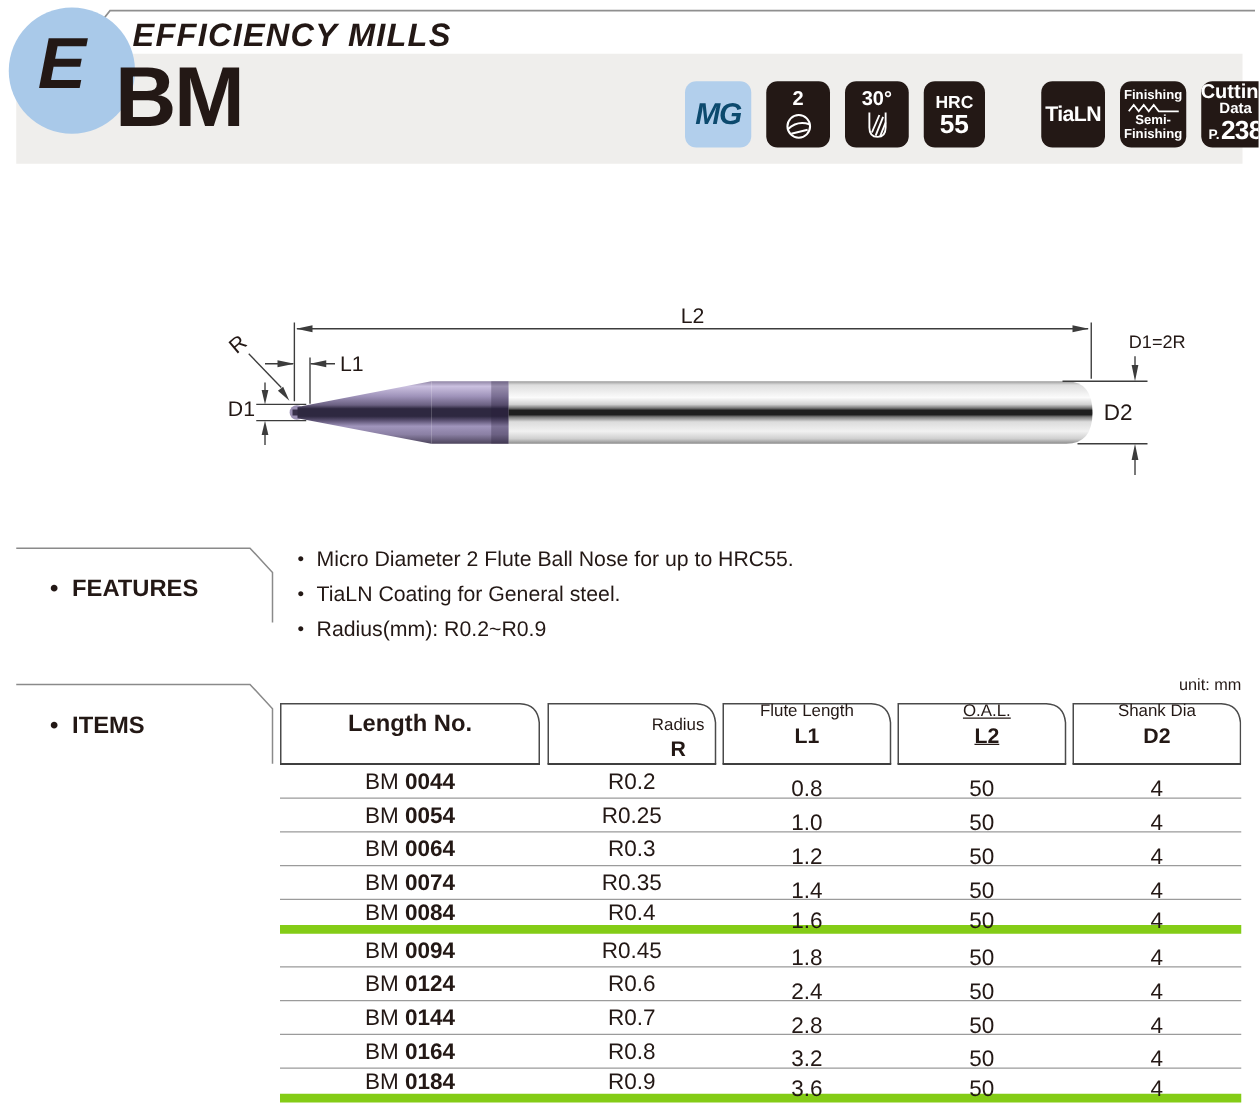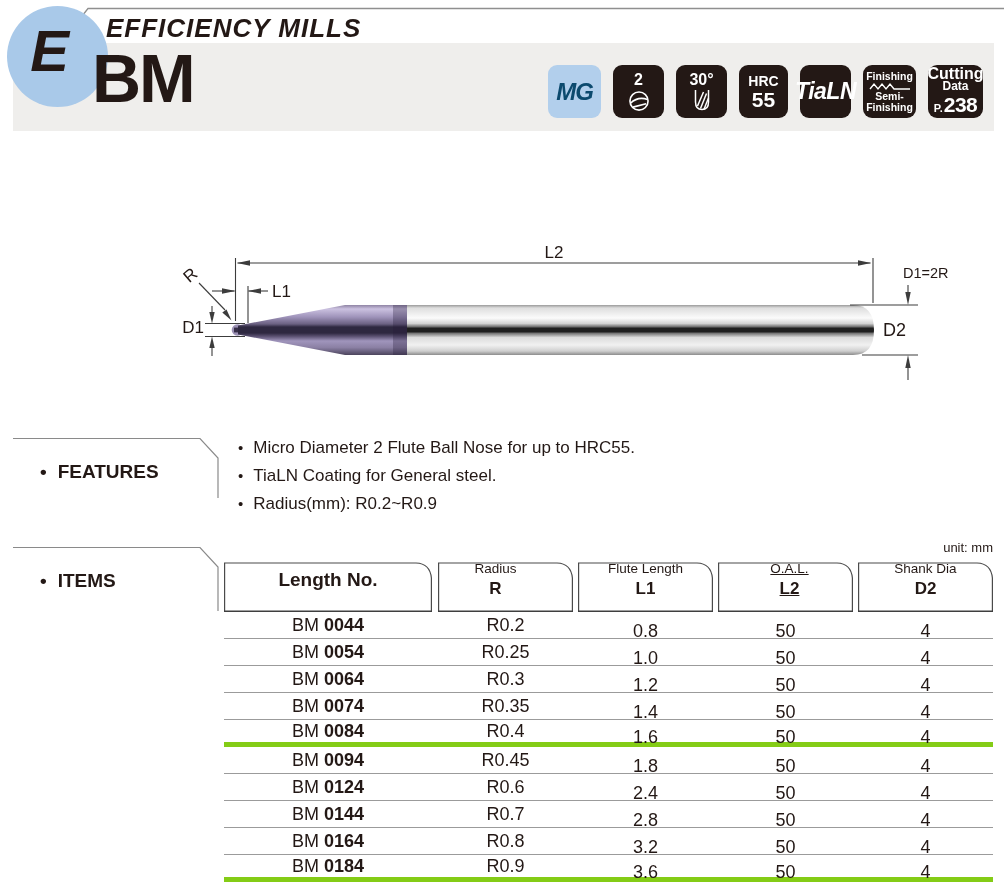--- a/index.html
+++ b/index.html
@@ -21,21 +21,21 @@
   #badges{left:548px;top:65px;display:flex;gap:12px;}
   .badge{width:51px;height:53px;border-radius:9px;background:#231815;color:#fff;
       display:flex;flex-direction:column;align-items:center;justify-content:center;
       text-align:center;box-sizing:border-box;}
   .badge.mg{width:53px;background:#b2cfec;color:#0c4a6e;font-size:24px;font-weight:800;
       font-style:italic;letter-spacing:-1px;}
   .badge .b-num{font-size:16px;font-weight:bold;line-height:16px;}
   .badge .b-big{font-size:21px;font-weight:800;line-height:21px;}
   .badge .b-mid{font-size:14px;font-weight:bold;line-height:15px;}
   .badge .b-sm{font-size:10.5px;font-weight:bold;line-height:11px;}
-  .badge.tialn{font-size:23px;font-weight:800;font-style:italic;letter-spacing:-0.5px;}
+  .badge.tialn{font-size:17px;font-weight:800;letter-spacing:-0.5px;margin-left:33px;}
   .badge.cut{width:55px;}
   .badge.fin{width:53px;}
   .pagerow{display:flex;align-items:baseline;gap:1px;}
   .pagerow .pfx{font-size:11px;font-weight:bold;}
   .pagerow .pno{font-size:21px;font-weight:800;letter-spacing:-0.5px;}
 
   
   #black-bar{left:13px;top:134px;width:981px;height:38px;background:#221713;}
   #subtitle{position:absolute;left:84px;top:0;line-height:38px;color:#fff;
       font-size:17px;font-weight:bold;word-spacing:4px;letter-spacing:0.2px;}
@@ -53,21 +53,21 @@
 
   
   #thead{left:224px;top:553px;width:769px;height:59px;}
   #thead .hc{position:absolute;text-align:center;}
   .h-order{left:0;width:208px;top:16px;font-size:19px;font-weight:bold;}
   .h-name{font-size:13.5px;line-height:14px;}
   .h-sym{font-size:17px;font-weight:bold;line-height:18px;margin-top:4px;}
   #tbody{left:224px;top:612px;width:769px;}
   .trow{display:flex;height:27px;align-items:center;border-bottom:1px solid #9b9b9b;
       box-sizing:border-box;font-size:18px;}
-  .trow.thick{border-bottom:5px solid #84cc16;}
+  .trow.thick{border-bottom:7px solid #84cc16;}
   .tc{text-align:center;}
   .tc.c0{width:208px;}
   .tc.c1{width:135px;margin-left:6px;}
   .tc.c2,.tc.c3,.tc.c4{width:135px;margin-left:5px;margin-top:12px;}
   .tc b{font-weight:800;}
 
   svg text{font-family:"Liberation Sans",sans-serif;fill:#231815;}
 </style>
 </head>
 <body>
@@ -248,21 +248,21 @@
       </g>
       <g stroke="#3f3f3f" stroke-width="1.6">
         <path d="M0,58.2 H208"></path>
           <path d="M214,58.2 H349"></path>
           <path d="M354,58.2 H489"></path>
         <path d="M494,58.2 H629"></path>
           <path d="M634,58.2 H769"></path>
       </g>
     </svg>
     <div class="hc h-order">Length No.</div>
-    <div class="hc" style="left:214px;width:115px;top:9px;">
+    <div class="hc" style="left:214px;width:115px;top:20px;padding-left:47px;">
       <div class="h-name">Radius</div>
       <div class="h-sym">R</div>
     </div>
     <div class="hc" style="left:354px;width:135px;top:9px;">
       <div class="h-name">Flute Length</div>
       <div class="h-sym">L1</div>
     </div>
     <div class="hc" style="left:494px;width:143px;top:9px;text-decoration:underline;">
       <div class="h-name">O.A.L.</div>
       <div class="h-sym">L2</div>

